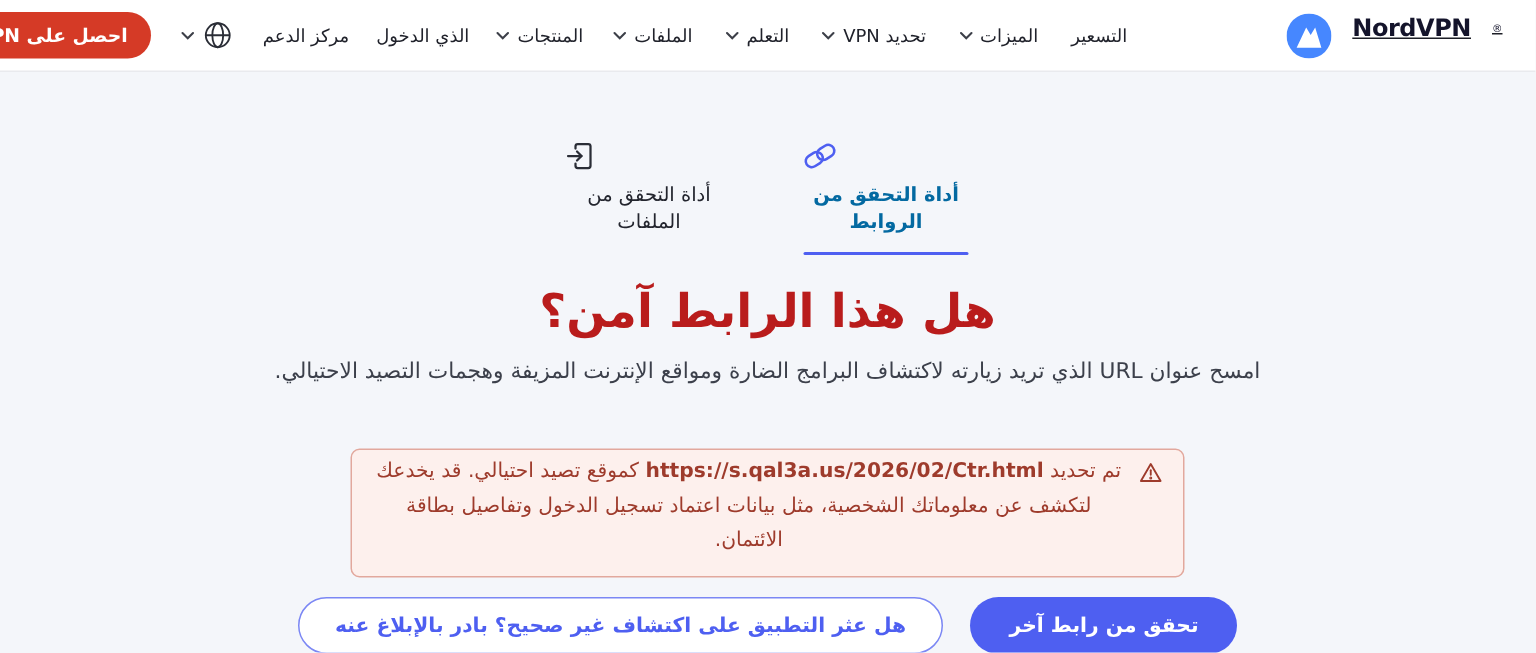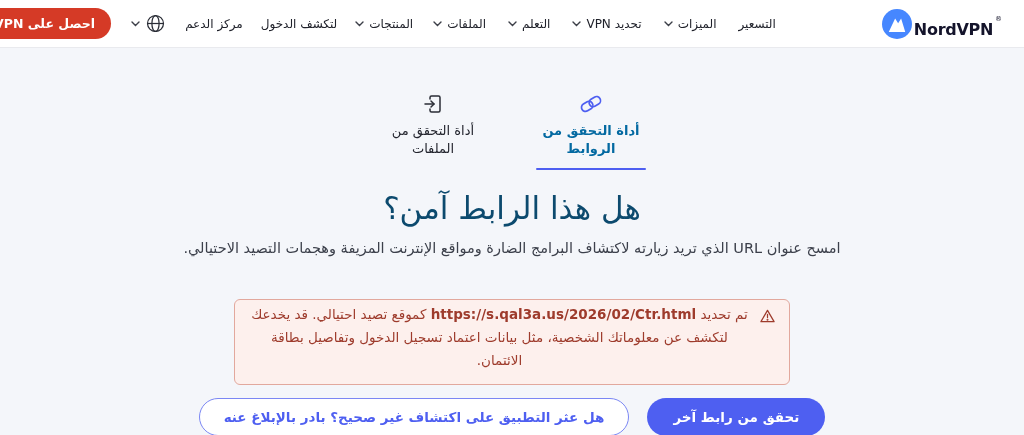--- a/index.html
+++ b/index.html
@@ -11,21 +11,21 @@
     color: #1c1e26;
   }
 
   
   .header {
     height: 48px; background: #ffffff;
     border-bottom: 1px solid #e9eaee;
     display: flex; align-items: center;
     padding: 0 22px; gap: 20px;
   }
-  .logo { display: flex; align-items: flex-end; gap: 2px; direction: ltr; }
+  .logo { display: flex; align-items: flex-start; gap: 14px; direction: ltr; text-decoration: underline; }
   .logo-text { font-size: 16px; font-weight: 700; color: #14142b; letter-spacing: -0.3px; }
   .logo-reg { font-size: 7px; color: #14142b; align-self: flex-start; margin-top: 6px; }
 
   .main-nav { display: flex; gap: 22px; margin-inline-start: 86px; }
   .nav-item {
     display: flex; align-items: center; gap: 5px;
     font-size: 12px; color: #20222b; cursor: pointer; white-space: nowrap;
   }
   .secondary-nav { margin-inline-start: auto; display: flex; gap: 18px; }
   .lang-switcher { display: flex; align-items: center; gap: 6px; cursor: pointer; }
@@ -36,33 +36,33 @@
     border-radius: 999px; padding: 8px 16px;
     font-size: 12.5px; font-weight: 600; cursor: pointer;
     font-family: "DejaVu Sans", sans-serif; white-space: nowrap;
   }
 
   
   .content { display: flex; flex-direction: column; align-items: center; padding-top: 44px; }
 
   .tabs { display: flex; gap: 44px; }
   .tab {
-    width: 114px; display: flex; flex-direction: column; align-items: center;
+    width: 114px; display: flex; flex-direction: column; align-items: flex-end;
     position: relative; padding-bottom: 12px;
     font-size: 13px; line-height: 1.4; text-align: center;
     color: #23252e; cursor: pointer;
   }
   .tab .tab-icon { margin-bottom: 6px; height: 24px; display: flex; align-items: center; }
   .tab.active { color: #0369a1; font-weight: 600; }
   .tab-underline {
     position: absolute; bottom: 0; right: 2px; left: 2px; height: 2px;
     background: #4e5ff1; border-radius: 2px;
   }
 
-  .page-title { font-size: 31px; font-weight: 400; color: #0c4a6e; margin: 20px 0 0; }
+  .page-title { font-size: 31px; font-weight: 700; color: #b91c1c; margin: 20px 0 0; }
   .page-desc { margin-top: 14px; font-size: 14.5px; color: #3c404b; text-align: right; }
 
   .alert {
     margin-top: 28px; width: 556px;
     background: #fdf0ed; border: 1px solid #e2a89d; border-radius: 6px;
     padding: 3px 14px 12px;
     display: flex; gap: 10px;
     color: #9e3b2c; font-size: 13.5px; line-height: 1.7;
   }
   .alert-icon { flex: 0 0 auto; margin-top: 4px; }
@@ -134,21 +134,21 @@
   <nav class="secondary-nav">
     <div class="nav-item">
       <span>المنتجات</span>
       <span class="chev">
           <svg width="9" height="6" viewBox="0 0 9 6">
             <polyline points="1,1 4.5,4.5 8,1" fill="none" stroke="#3c3f48" stroke-width="1.4" stroke-linecap="round"></polyline>
           </svg>
         </span>
     </div>
     <div class="nav-item">
-      <span>لتكشف الدخول</span>
+      <span>الذي الدخول</span>
     </div>
     <div class="nav-item">
       <span>مركز الدعم</span>
     </div>
   </nav>
 
   <div class="lang-switcher">
     <span style="display:inline-flex;">
       <svg width="19" height="19" viewBox="0 0 20 20">
         <circle cx="10" cy="10" r="8.4" fill="none" stroke="#2a2d36" stroke-width="1.3"></circle>

